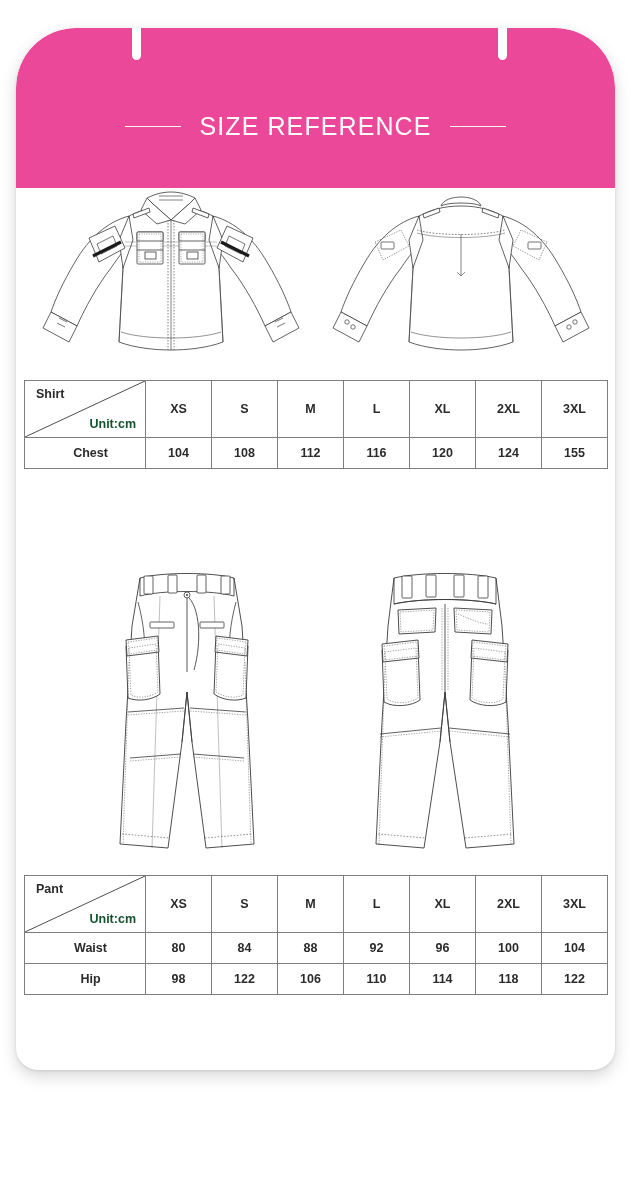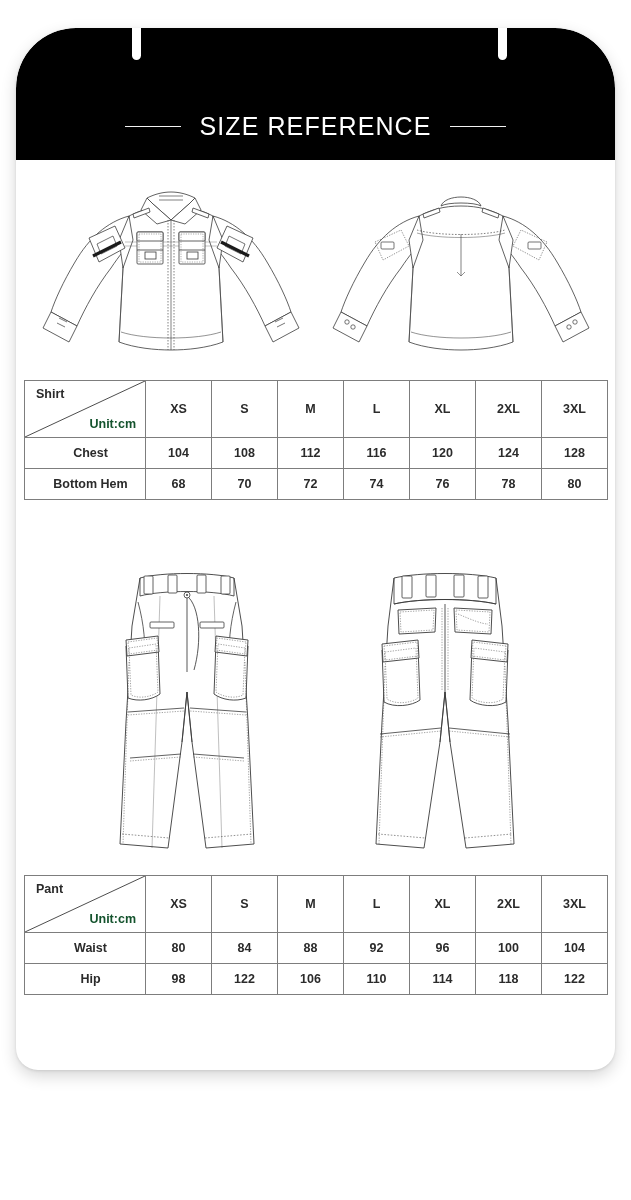--- a/index.html
+++ b/index.html
@@ -31,22 +31,22 @@
     box-shadow: 0 6px 16px rgba(0,0,0,0.16), 0 1px 3px rgba(0,0,0,0.10);
     overflow: hidden;
   }
 
   
   .header {
     position: absolute;
     left: 0;
     top: 0;
     width: 599px;
-    height: 132px;
-    background: #000000;
+    height: 160px;
+    background: #ec4899;
     border-radius: 60px 60px 0 0;
   }
 
   .notch {
     position: absolute;
     top: -2px;
     width: 9px;
     height: 34px;
     background: #ffffff;
     border-radius: 0 0 5px 5px;
@@ -360,31 +360,21 @@
         </thead>
         <tbody>
           <tr>
             <td class="row-label">Chest</td>
             <td>104</td>
             <td>108</td>
             <td>112</td>
             <td>116</td>
             <td>120</td>
             <td>124</td>
-            <td>128</td>
-          </tr>
-          <tr>
-            <td class="row-label">Bottom Hem</td>
-            <td>68</td>
-            <td>70</td>
-            <td>72</td>
-            <td>74</td>
-            <td>76</td>
-            <td>78</td>
-            <td>80</td>
+            <td>155</td>
           </tr>
         </tbody>
       </table>
     </div>
 
     <div class="illus-row pants">
 
       <svg class="illus" width="210" height="300" viewBox="0 0 210 300">
         <g fill="#ffffff" stroke="#3a3a3a" stroke-width="0.9" stroke-linejoin="round">
 

